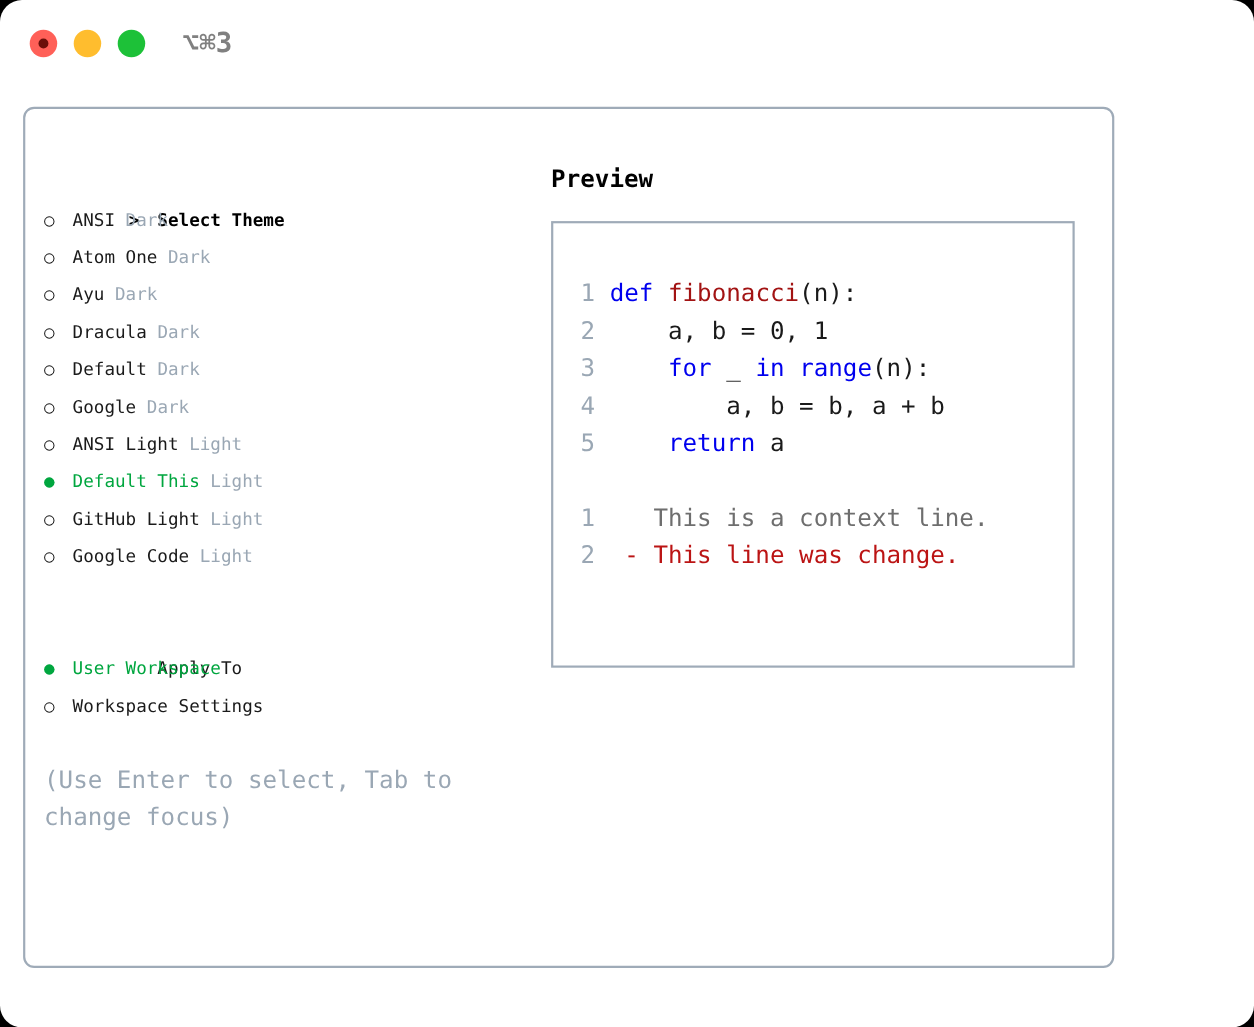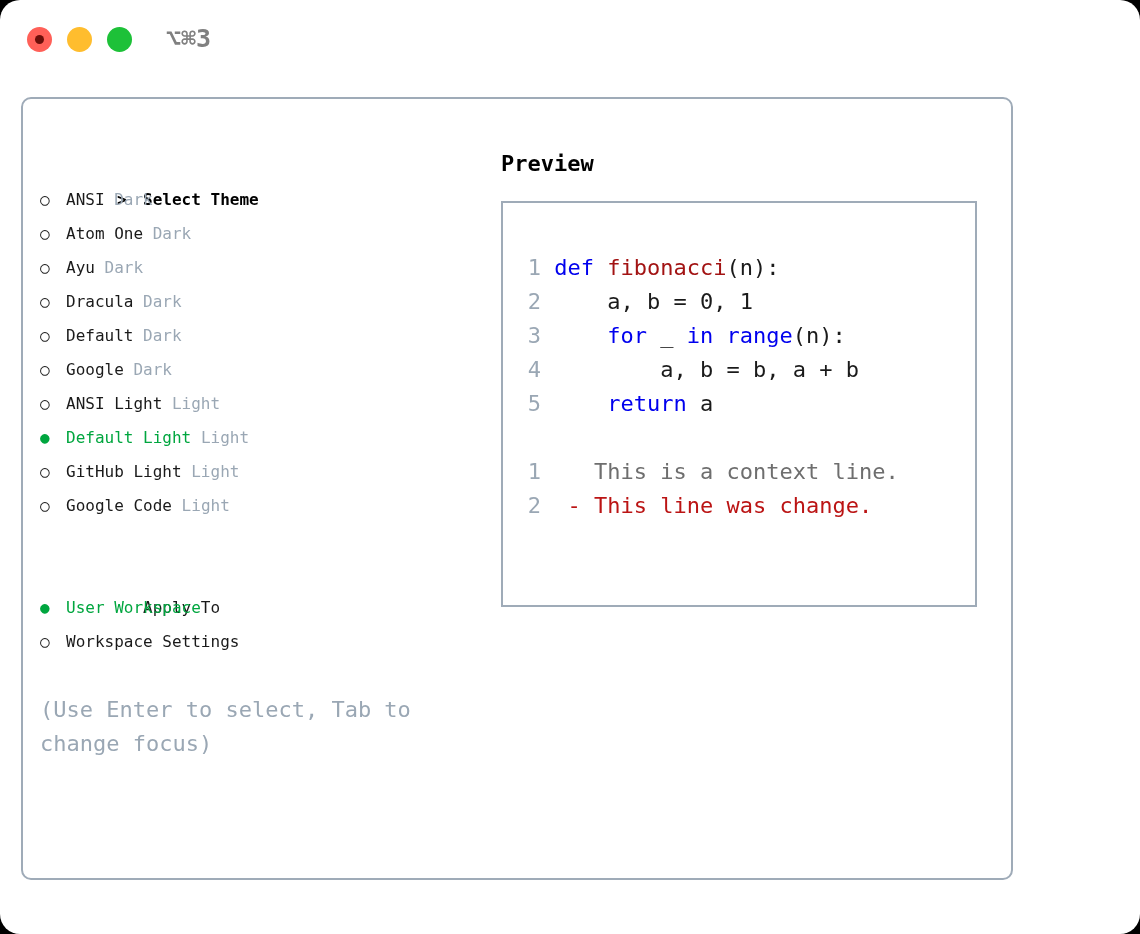--- a/index.html
+++ b/index.html
@@ -185,21 +185,21 @@
       </div>
 
       <div id="theme-items">
           <div class="row"><span class="marker">○</span><span>ANSI</span><span> </span><span class="dim">Dark</span></div>
           <div class="row"><span class="marker">○</span><span>Atom One</span><span> </span><span class="dim">Dark</span></div>
           <div class="row"><span class="marker">○</span><span>Ayu</span><span> </span><span class="dim">Dark</span></div>
           <div class="row"><span class="marker">○</span><span>Dracula</span><span> </span><span class="dim">Dark</span></div>
           <div class="row"><span class="marker">○</span><span>Default</span><span> </span><span class="dim">Dark</span></div>
           <div class="row"><span class="marker">○</span><span>Google</span><span> </span><span class="dim">Dark</span></div>
           <div class="row"><span class="marker">○</span><span>ANSI Light</span><span> </span><span class="dim">Light</span></div>
-          <div class="row selected"><span class="marker">●</span><span>Default Light</span><span> </span><span class="dim">Light</span></div>
+          <div class="row selected"><span class="marker">●</span><span>Default This</span><span> </span><span class="dim">Light</span></div>
           <div class="row"><span class="marker">○</span><span>GitHub Light</span><span> </span><span class="dim">Light</span></div>
           <div class="row"><span class="marker">○</span><span>Google Code</span><span> </span><span class="dim">Light</span></div>
         </div>
 
       <div class="spacer"></div>
 
       <div class="row">
         <span class="marker"> </span><span>Apply To</span>
       </div>
 

